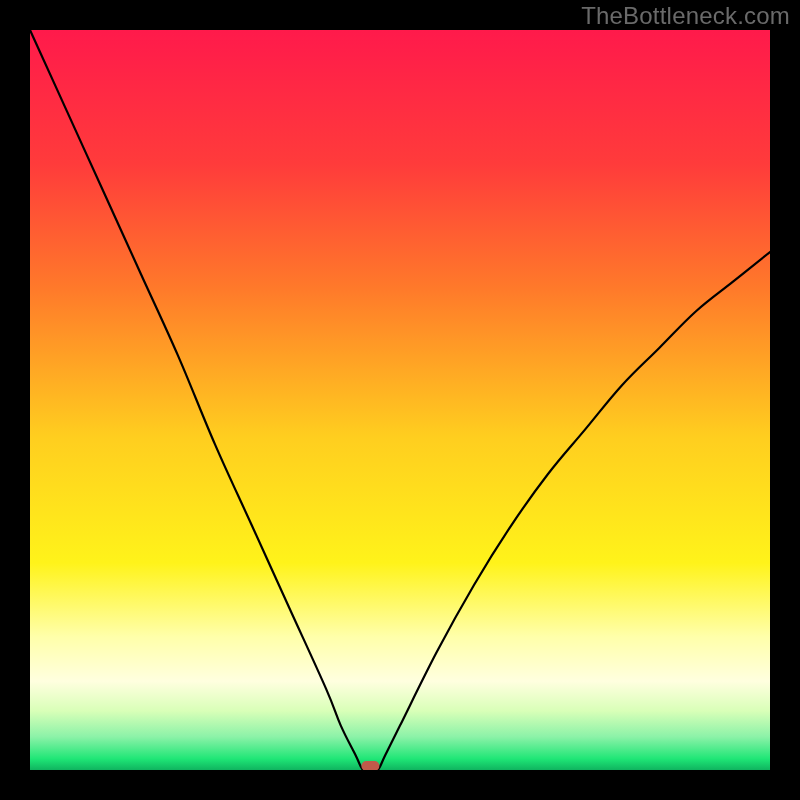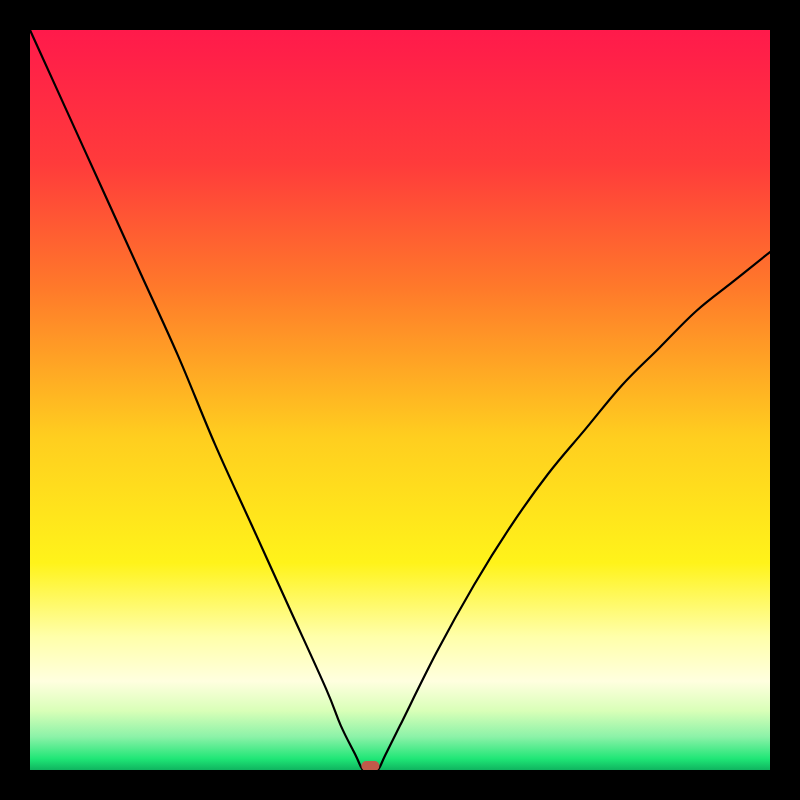--- a/index.html
+++ b/index.html
@@ -35,20 +35,21 @@
     top: 30px;
     width: 740px;
     height: 740px;
   }
   svg { display: block; }
 </style>
 </head>
 <body>
 
 <div class="frame">
+  <div class="watermark">TheBottleneck.com</div>
   <div class="plot-wrap">
     <svg id="chart-svg" width="740" height="740" viewBox="0 0 740 740">
         <defs>
           <linearGradient id="bg-grad" x1="0" y1="0" x2="0" y2="1">
             <stop offset="0%" stop-color="#ff1a4b"></stop>
             <stop offset="18%" stop-color="#ff3b3b"></stop>
             <stop offset="35%" stop-color="#ff7a2a"></stop>
             <stop offset="55.00000000000001%" stop-color="#ffce1f"></stop>
             <stop offset="72%" stop-color="#fff31a"></stop>
             <stop offset="82%" stop-color="#ffffaa"></stop>

